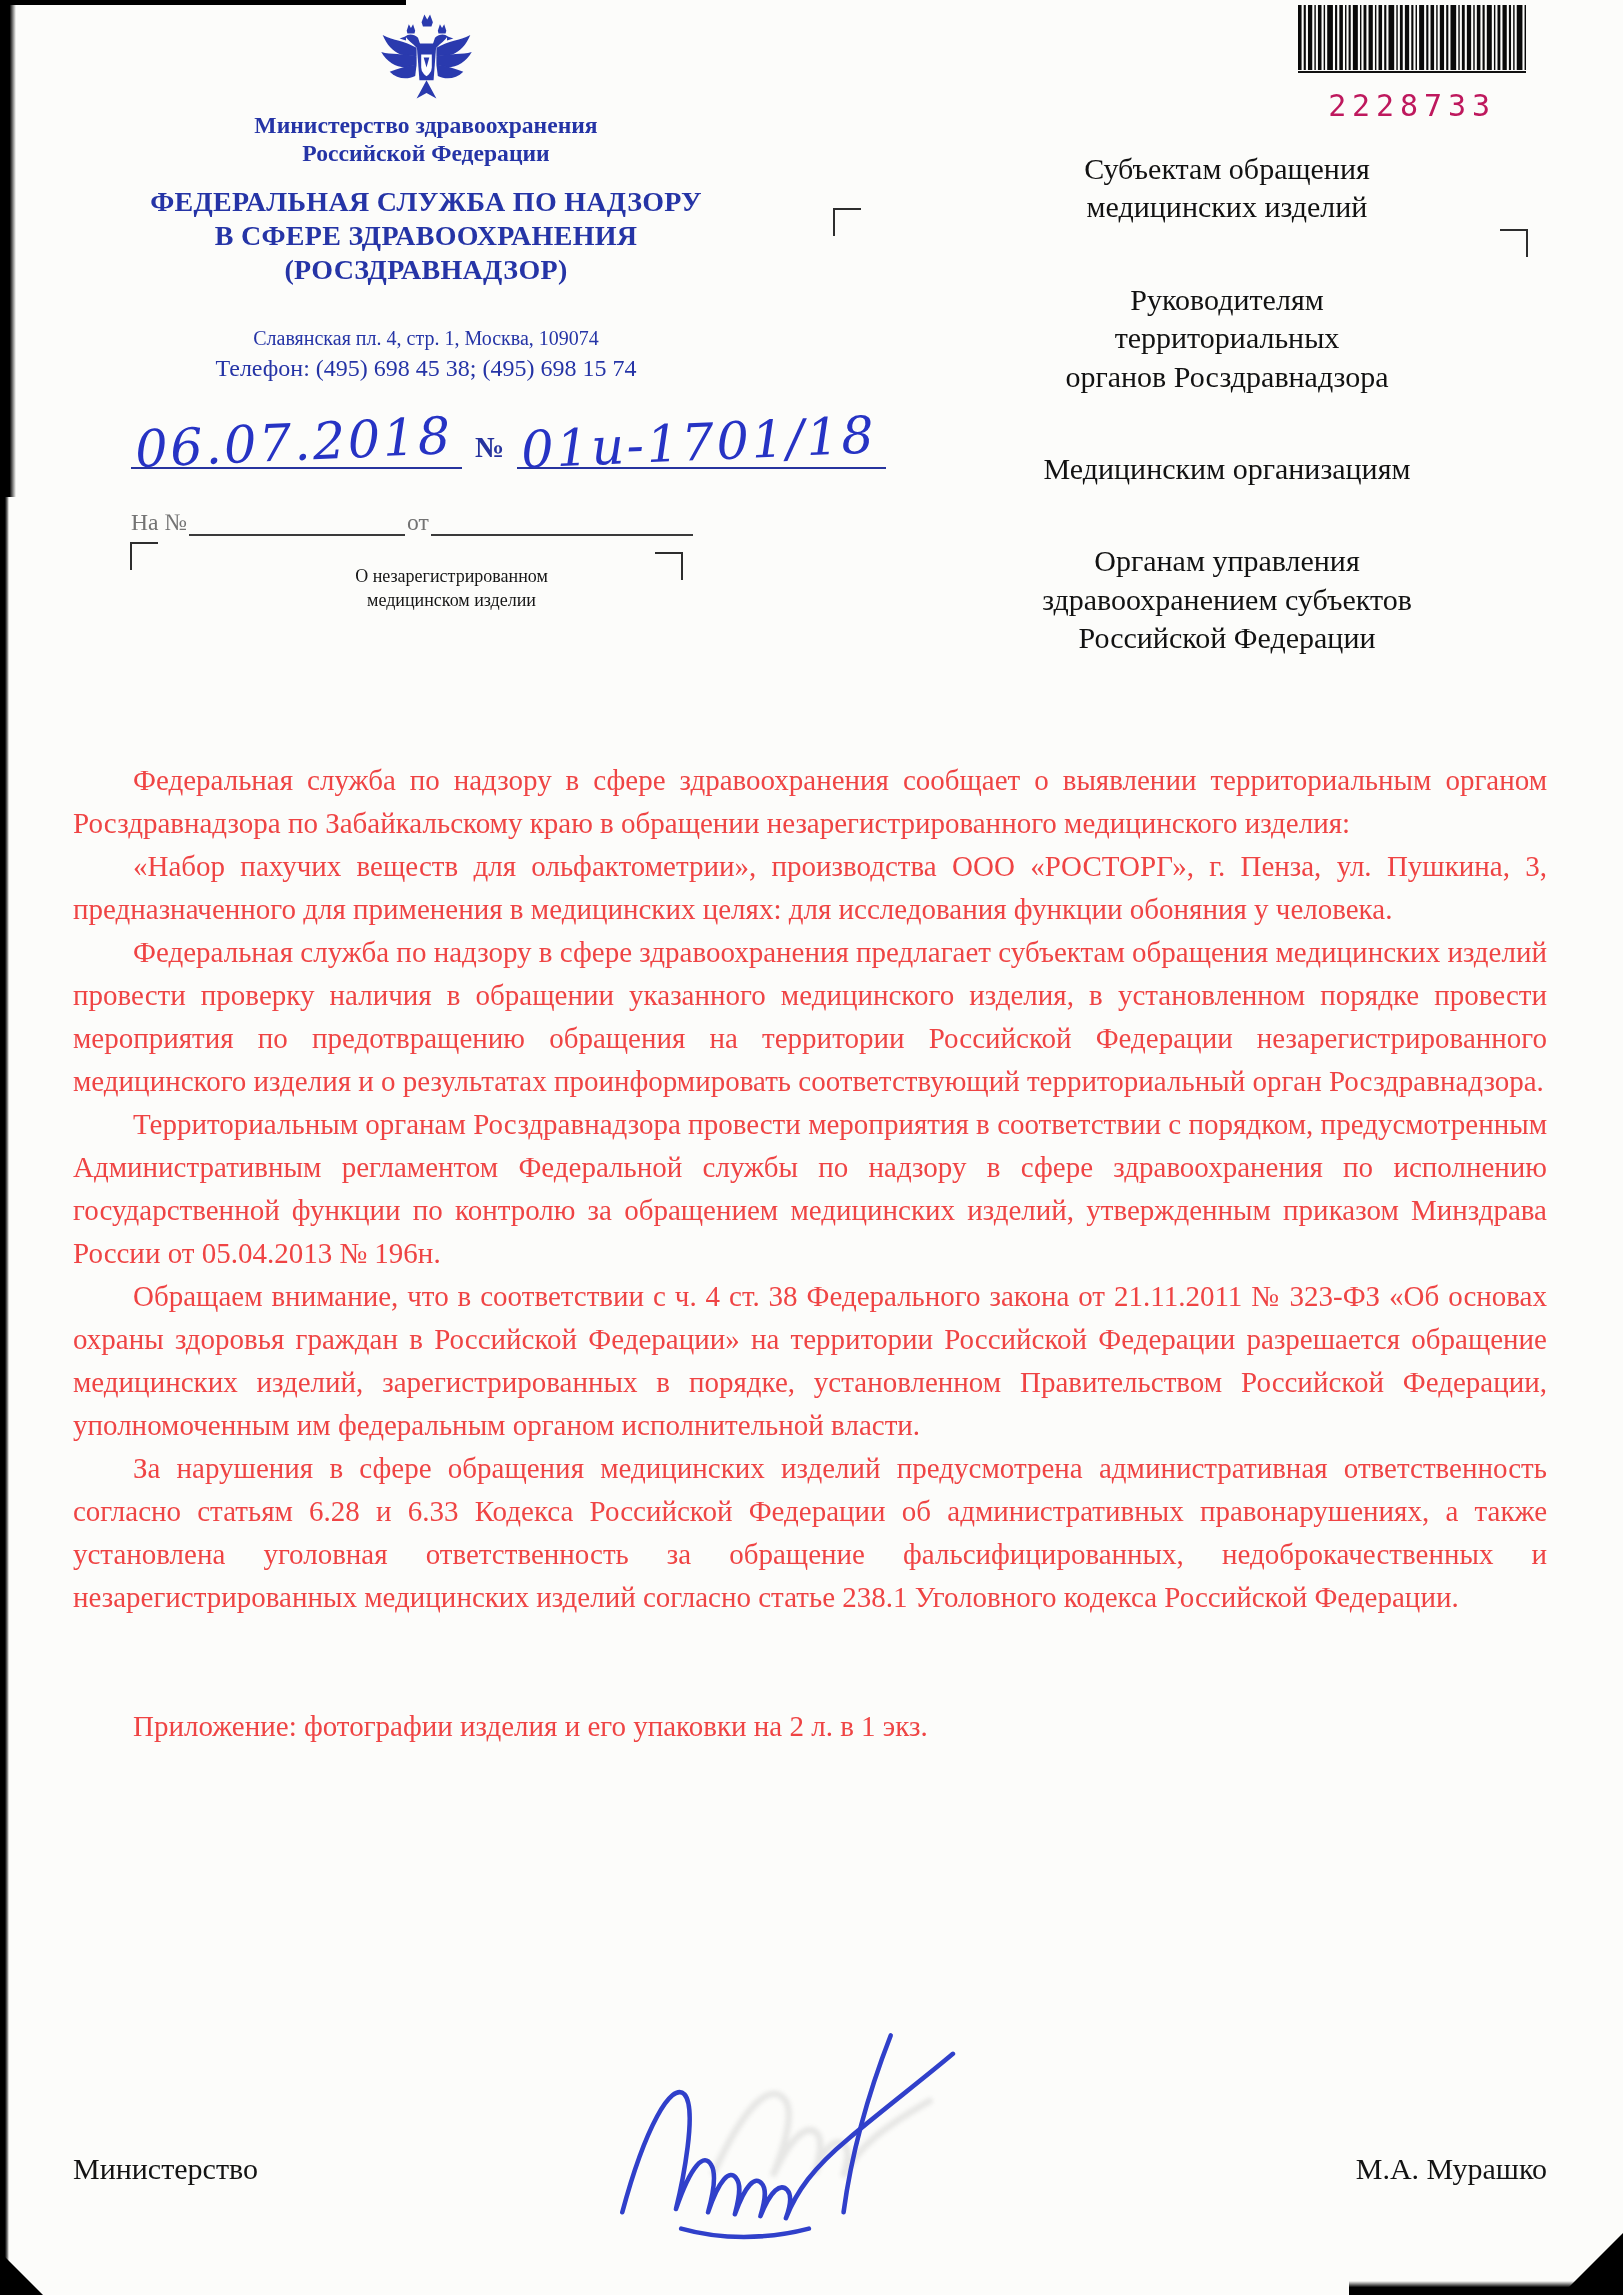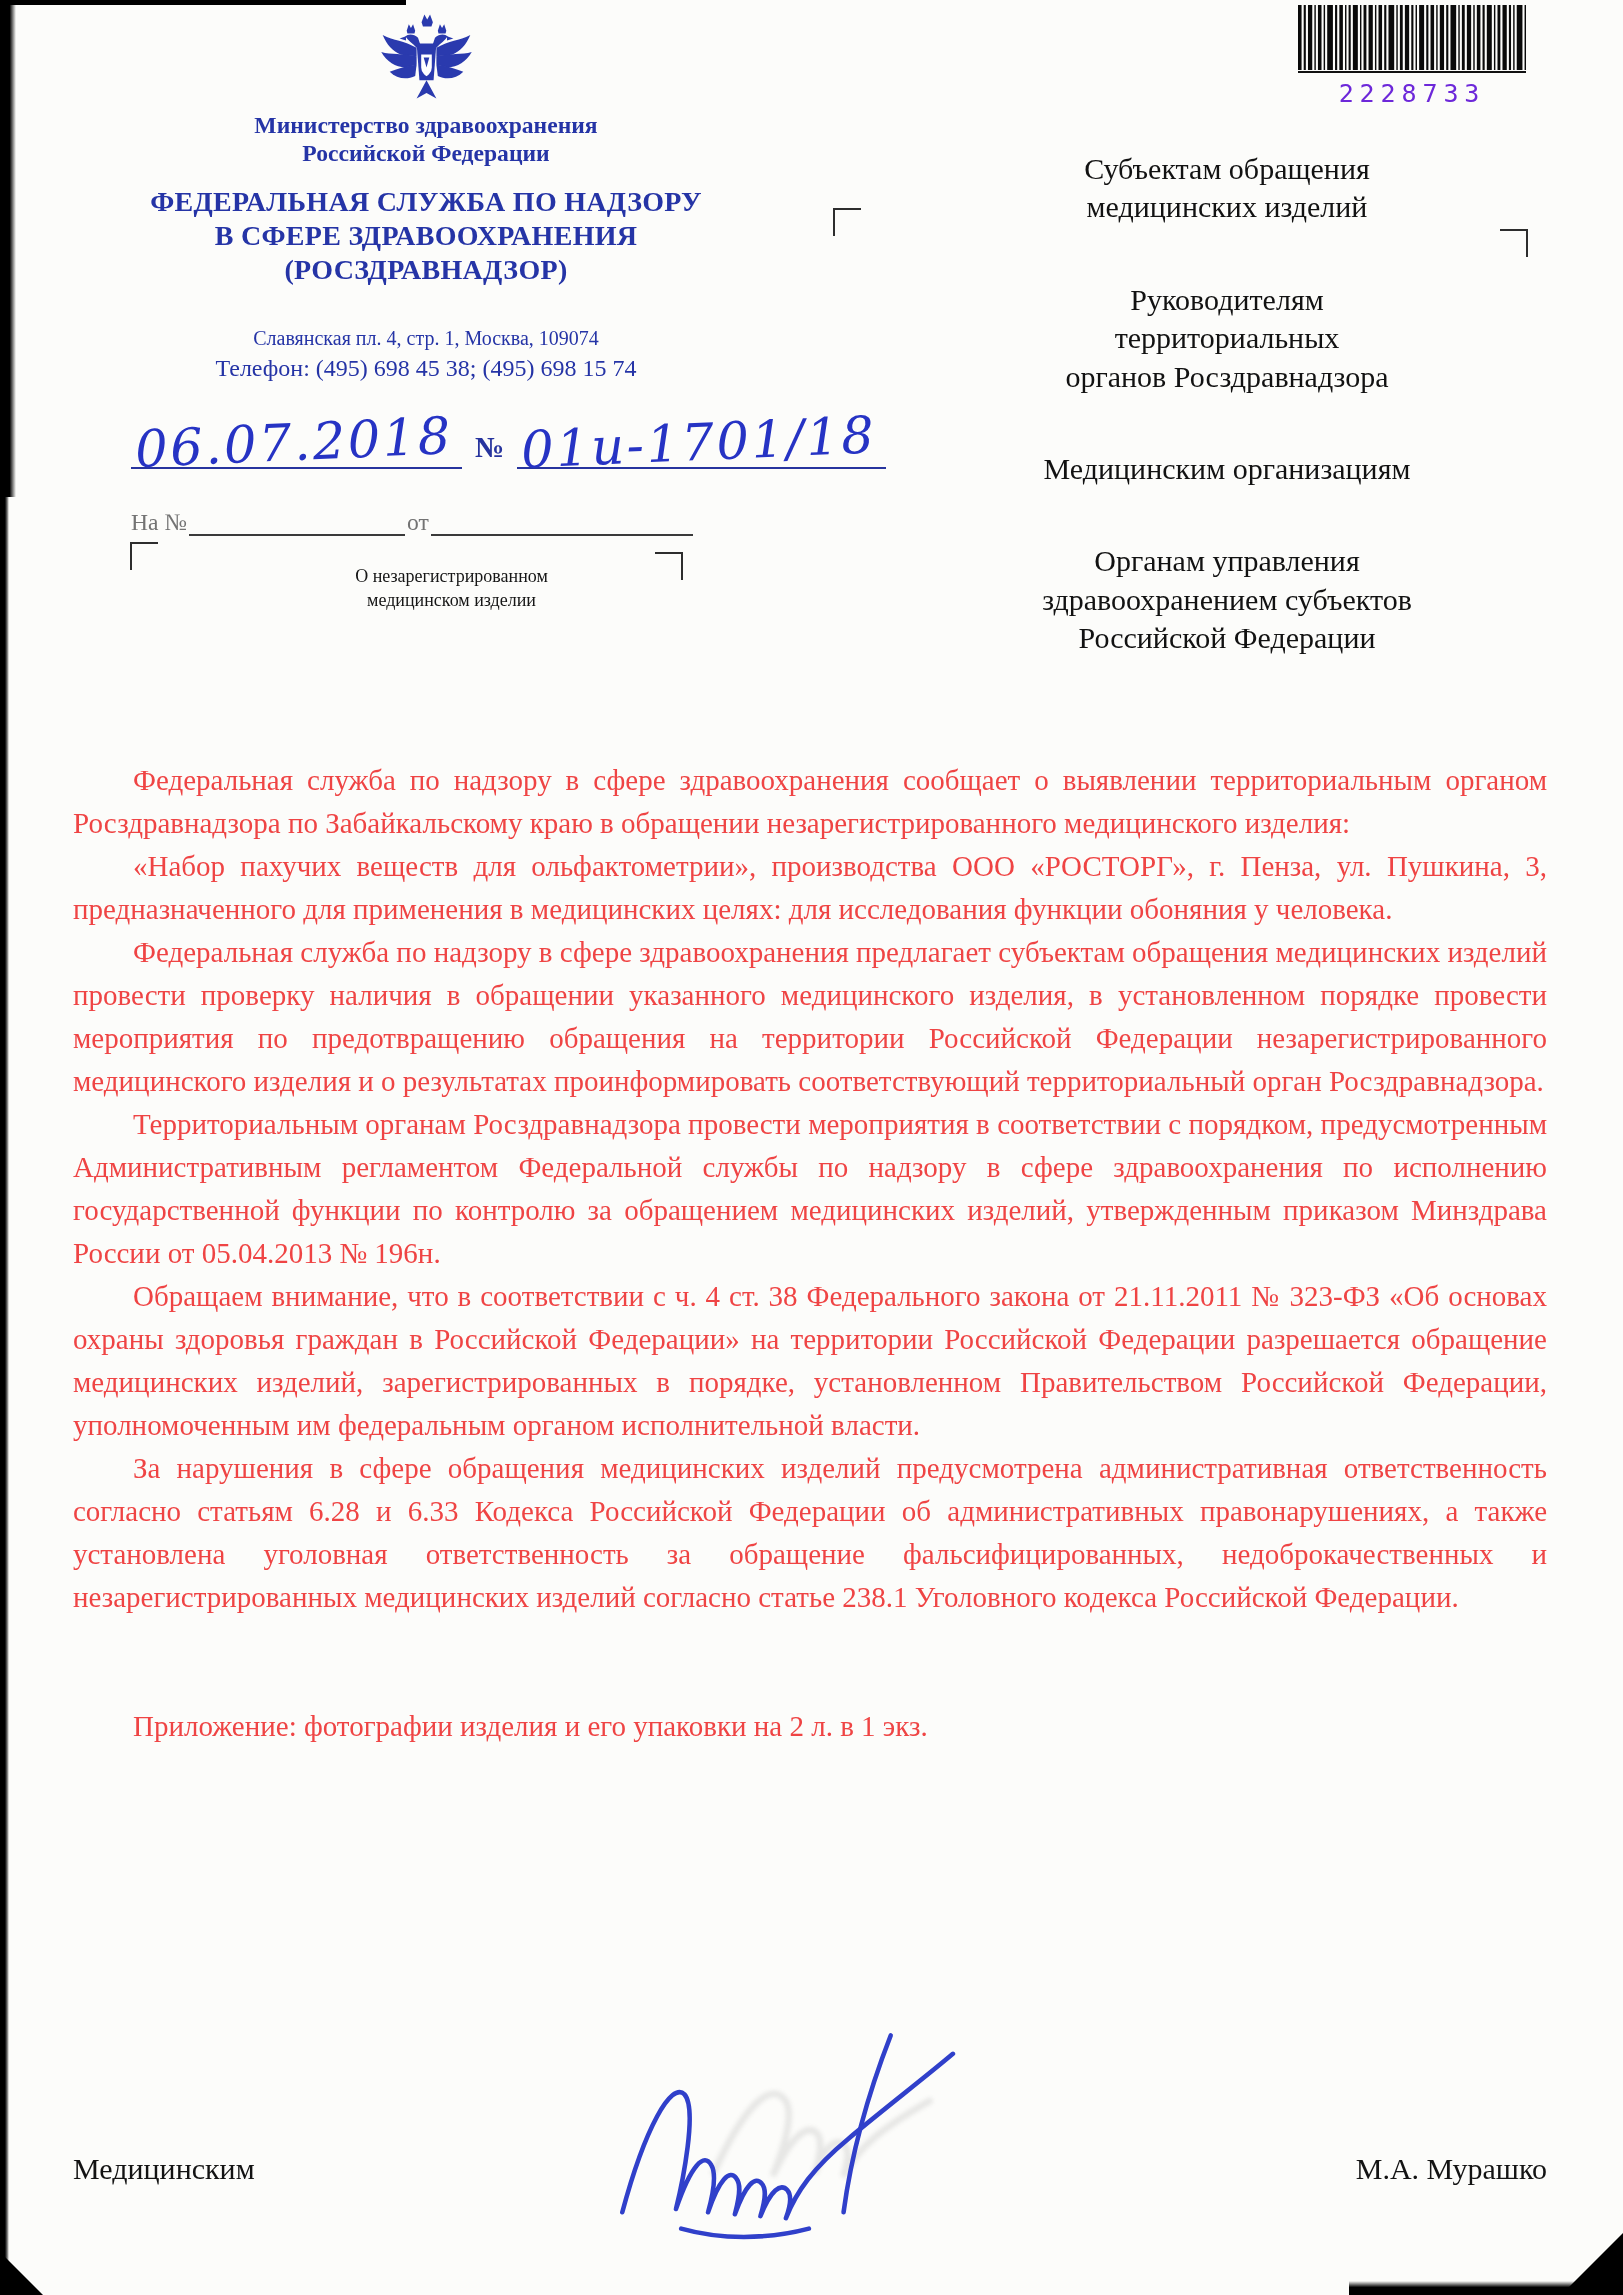--- a/index.html
+++ b/index.html
@@ -16,22 +16,22 @@
   .edge-left-top{position:absolute;left:0;top:0;width:15.7px;height:497px;background:linear-gradient(to right,#000 60%,rgba(0,0,0,0));}
   .edge-top{position:absolute;left:0;top:0;width:406px;height:4.6px;background:#000;}
   .corner-bl{position:absolute;left:0;bottom:0;width:0;height:0;border-left:43px solid #000;border-top:43px solid transparent;}
   .corner-br{position:absolute;right:0;bottom:0;width:0;height:0;border-right:63px solid #000;border-top:63px solid transparent;}
   .edge-bottom-right{position:absolute;right:0;bottom:0;width:275px;height:14.4px;background:linear-gradient(to top,#000 55%,rgba(0,0,0,0));}
 
   
   .barcode-wrap{position:absolute;top:5.2px;right:98px;width:228px;text-align:center;}
   .barcode-svg{display:block;width:228px;height:65px;}
   .barcode-number{
-    margin-top:1.3px;border-top:2.6px solid #111;padding-top:6px;
-    font-family:"DejaVu Sans Mono",monospace;font-size:25px;letter-spacing:5.9px;color:#6d28d9;
+    margin-top:1.3px;border-top:2.6px solid #111;padding-top:15px;
+    font-family:"DejaVu Sans Mono",monospace;font-size:30px;letter-spacing:5.9px;color:#be185d;
   }
 
   
   .letterhead{position:absolute;left:138px;top:11.8px;width:576px;text-align:center;color:#2534a6;}
   .emblem{display:block;margin:0 auto;}
   .ministry{margin-top:6.5px;font-weight:bold;font-size:23.6px;line-height:1.18;white-space:pre-line;}
   .service{margin-top:17px;font-weight:bold;font-size:28px;line-height:1.22;white-space:pre-line;letter-spacing:0.3px;}
   .address{margin-top:38px;font-size:20px;line-height:1.35;}
   .phone{font-size:24px;line-height:1.35;}
 
@@ -173,21 +173,21 @@
     <p>Федеральная служба по надзору в сфере здравоохранения сообщает о выявлении территориальным органом Росздравнадзора по Забайкальскому краю в обращении незарегистрированного медицинского изделия:</p>
     <p>«Набор пахучих веществ для ольфактометрии», производства ООО «РОСТОРГ», г. Пенза, ул. Пушкина, 3, предназначенного для применения в медицинских целях: для исследования функции обоняния у человека.</p>
     <p>Федеральная служба по надзору в сфере здравоохранения предлагает субъектам обращения медицинских изделий провести проверку наличия в обращении указанного медицинского изделия, в установленном порядке провести мероприятия по предотвращению обращения на территории Российской Федерации незарегистрированного медицинского изделия и о результатах проинформировать соответствующий территориальный орган Росздравнадзора.</p>
     <p>Территориальным органам Росздравнадзора провести мероприятия в соответствии с порядком, предусмотренным Административным регламентом Федеральной службы по надзору в сфере здравоохранения по исполнению государственной функции по контролю за обращением медицинских изделий, утвержденным приказом Минздрава России от 05.04.2013 № 196н.</p>
     <p>Обращаем внимание, что в соответствии с ч. 4 ст. 38 Федерального закона от 21.11.2011 № 323-ФЗ «Об основах охраны здоровья граждан в Российской Федерации» на территории Российской Федерации разрешается обращение медицинских изделий, зарегистрированных в порядке, установленном Правительством Российской Федерации, уполномоченным им федеральным органом исполнительной власти.</p>
     <p>За нарушения в сфере обращения медицинских изделий предусмотрена административная ответственность согласно статьям 6.28 и 6.33 Кодекса Российской Федерации об административных правонарушениях, а также установлена уголовная ответственность за обращение фальсифицированных, недоброкачественных и незарегистрированных медицинских изделий согласно статье 238.1 Уголовного кодекса Российской Федерации.</p>
     <p class="attachment">Приложение: фотографии изделия и его упаковки на 2 л. в 1 экз.</p>
   </div>
 
   <div class="sig-row">
-    <span>Медицинским</span>
+    <span>Министерство</span>
     <span>М.А. Мурашко</span>
   </div>
 
   <svg class="ghost-svg" width="275" height="157" viewBox="0 0 420 240">
     <path d="M30 200 C80 90 120 60 140 90 C155 115 130 180 120 205 C150 140 175 125 188 140 C198 152 190 185 184 202 C200 158 218 146 230 158 C240 168 232 192 228 206 C250 160 290 130 360 90" stroke="#666" stroke-width="10" fill="none" stroke-linecap="round"></path>
   </svg>
 
   <svg class="signature-svg" width="419" height="295" viewBox="0 0 640 450">
     <g stroke="#2636c8" stroke-width="7" fill="none" stroke-linecap="round" stroke-linejoin="round" opacity="0.95">
       <path d="M60 330 C95 200 135 130 155 150 C175 172 152 285 142 325 C165 258 185 238 196 258 C206 275 196 312 191 330 C208 280 224 264 234 278 C244 290 236 318 232 333 C248 288 263 274 273 286 C283 297 275 323 271 336 C287 296 302 285 312 296 C321 306 314 328 310 339 C326 298 352 262 405 218 C460 172 520 126 565 88"></path>

